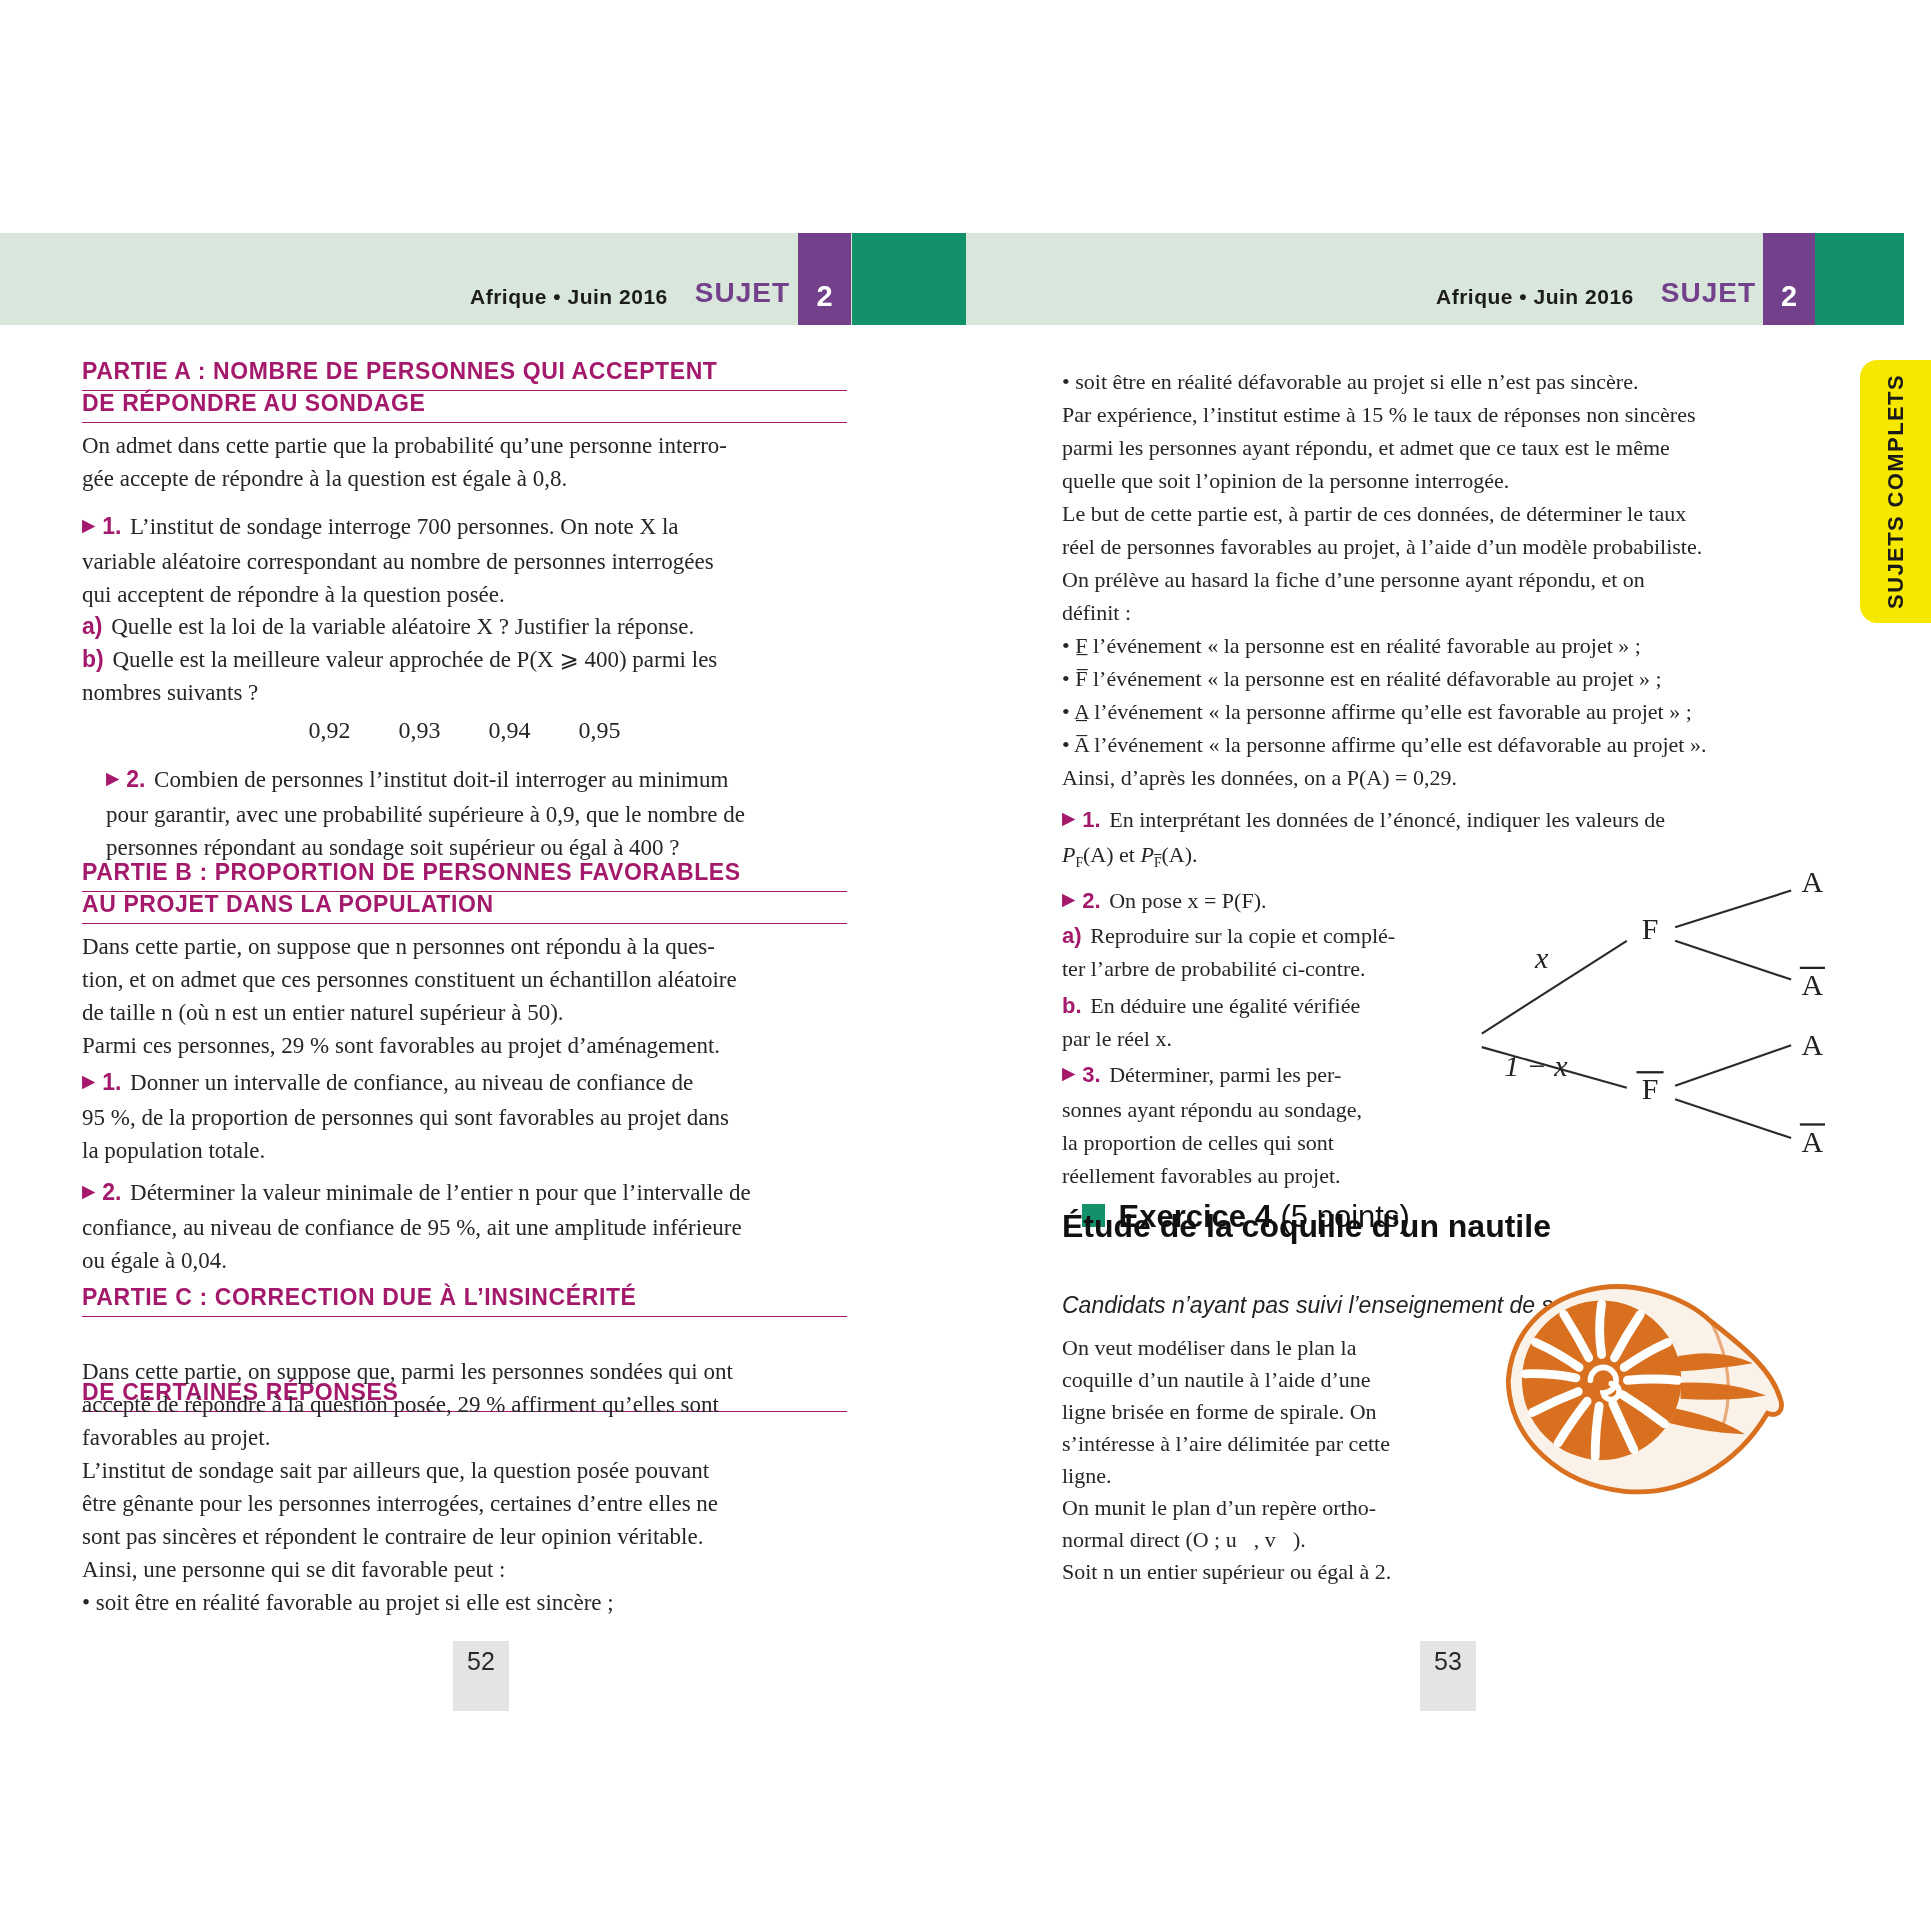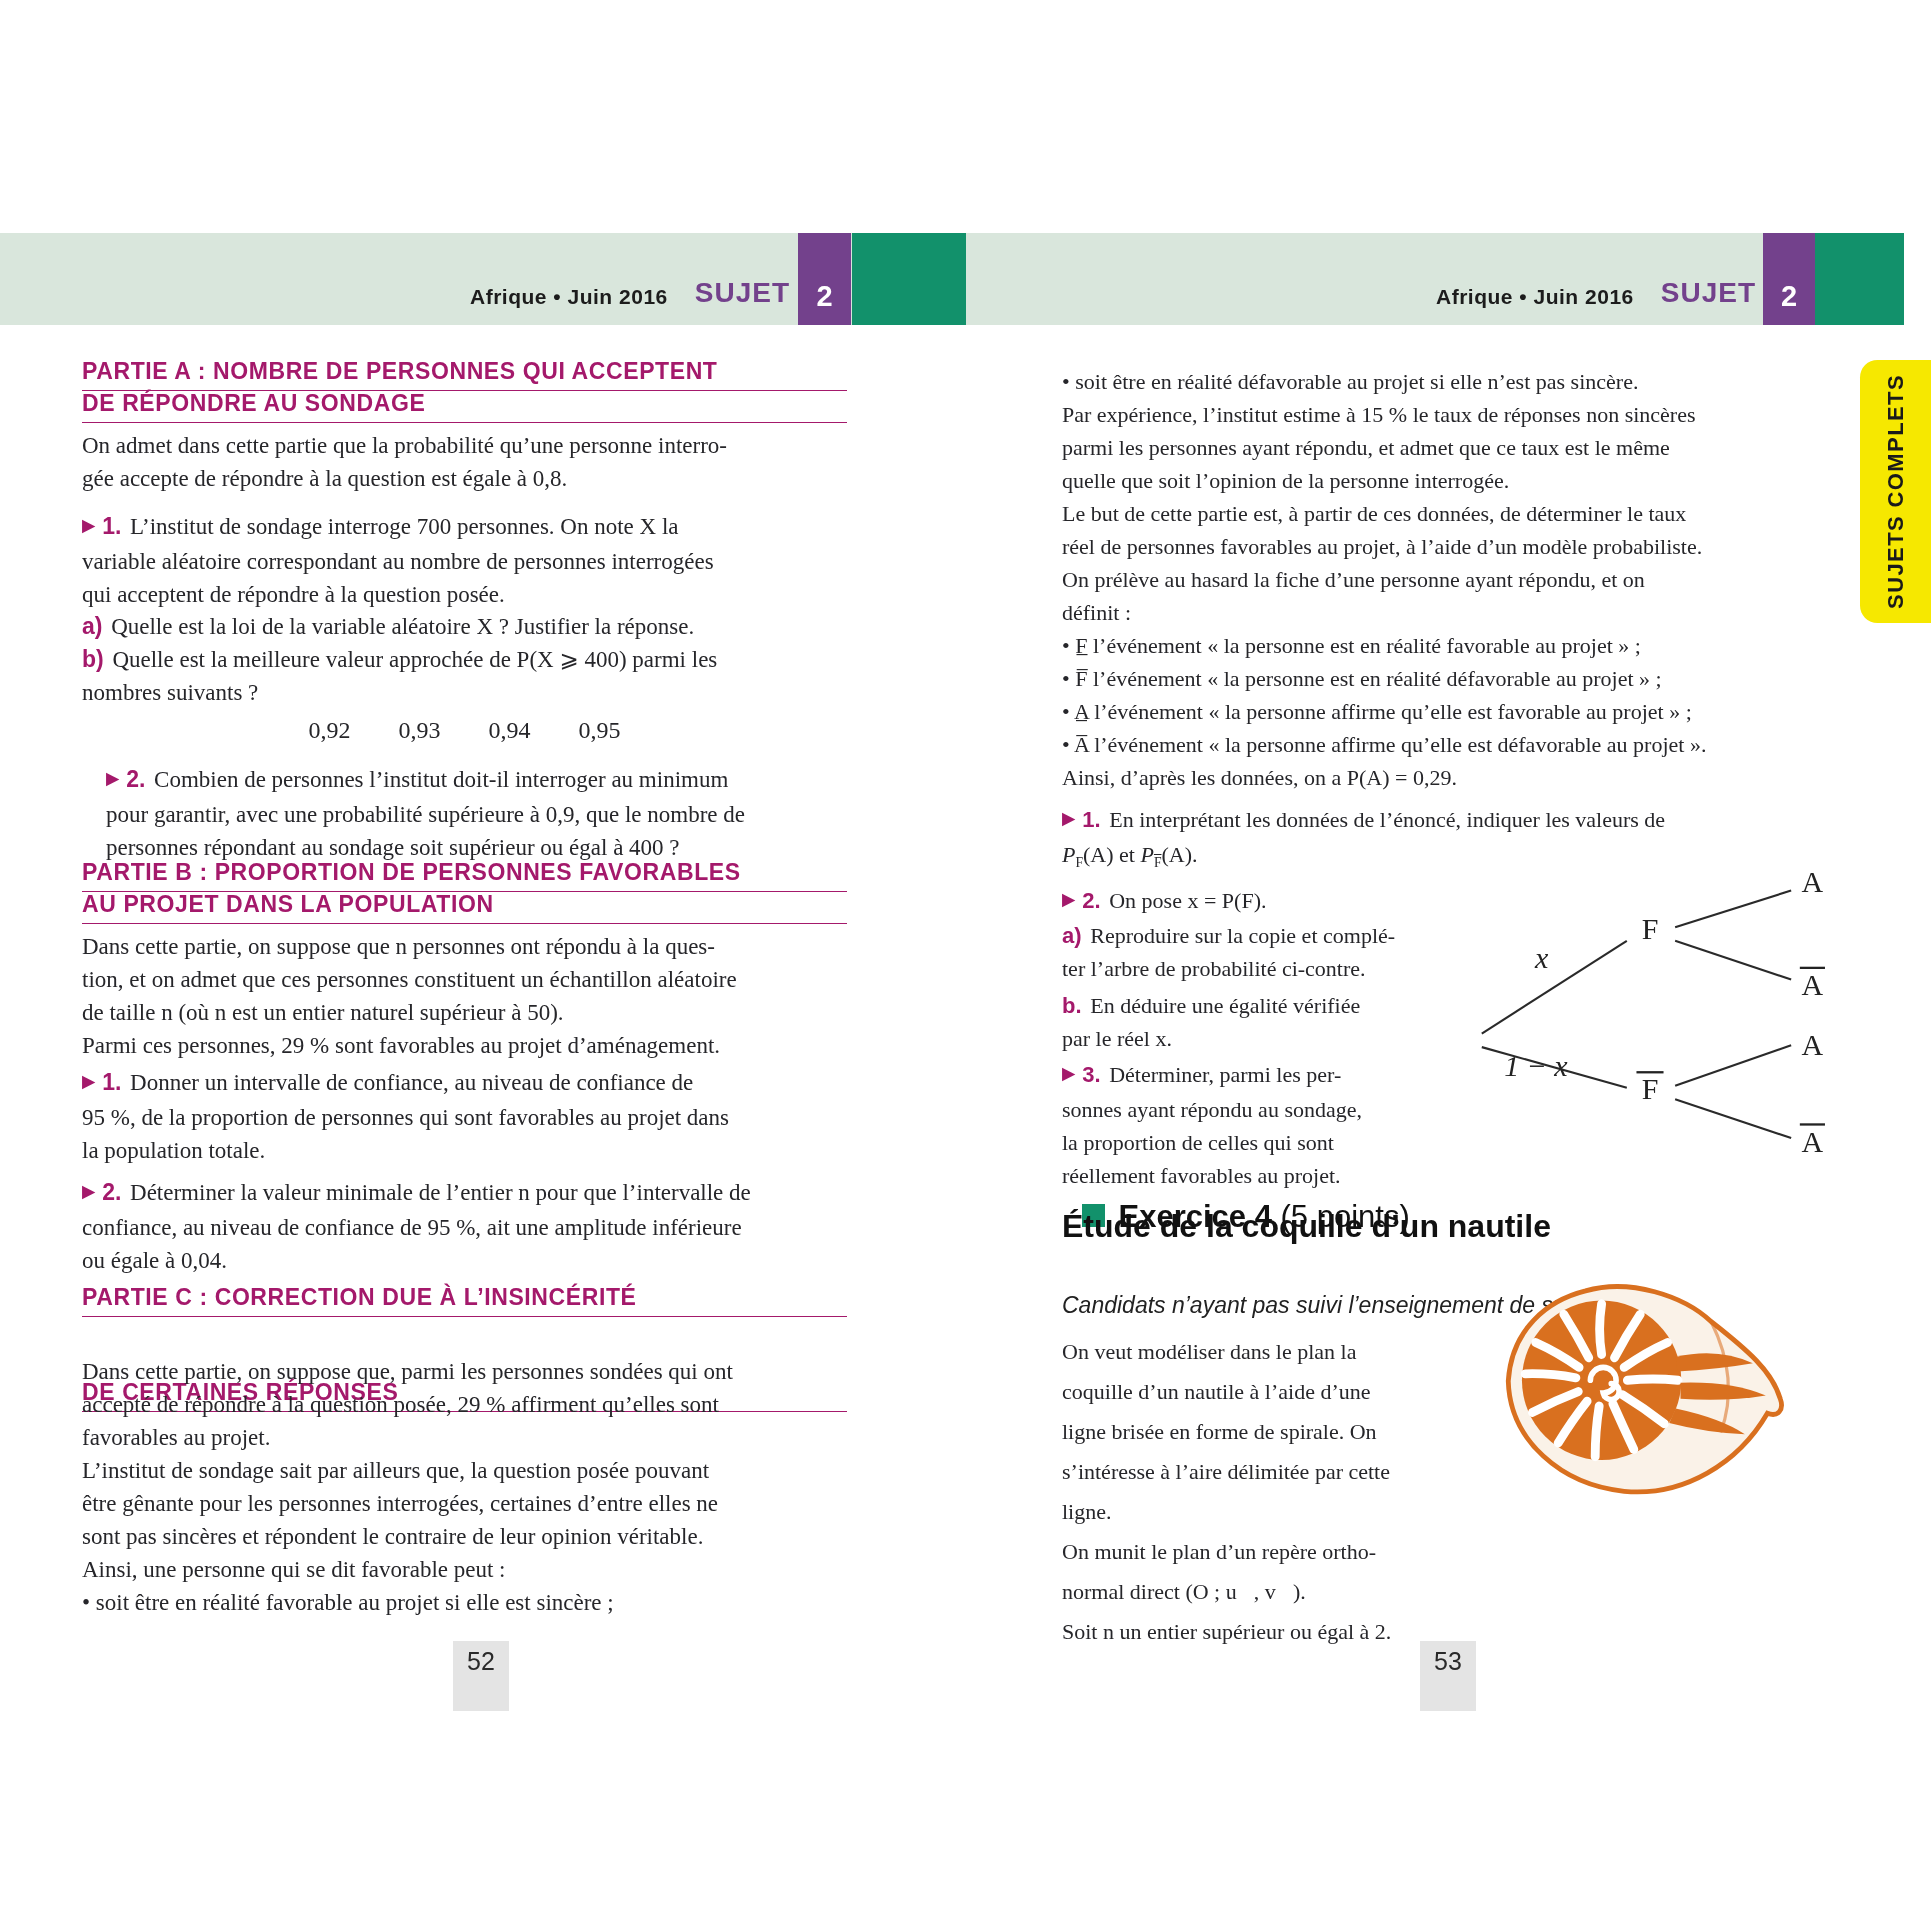--- a/index.html
+++ b/index.html
@@ -203,21 +203,21 @@
     <text x="398" y="314" text-anchor="middle">A</text>
     <line class="bar" x1="385" y1="286" x2="411" y2="286"></line>
   </svg>
 
   <div class="ex-head abs" style="left:1062px; top:1199px;">
     <span class="ex-square"></span><span class="ex-bold">Exercice 4</span>&nbsp;<span>(5 points)</span>
   </div>
   <div class="ex-title abs" style="left:1062px; top:1208px;text-align:right;">Étude de la coquille d’un nautile</div>
   <div class="ex-cond abs" style="left:1062px; top:1292px;">Candidats n’ayant pas suivi l’enseignement de spécialité</div>
 
-  <div class="body right abs" style="left:1062px; top:1332px; width:430px; line-height:40px;">On veut modéliser dans le plan la
+  <div class="body right abs" style="left:1062px; top:1332px; width:430px; line-height:32px;">On veut modéliser dans le plan la
 coquille d’un nautile à l’aide d’une
 ligne brisée en forme de spirale. On
 s’intéresse à l’aire délimitée par cette
 ligne.
 On munit le plan d’un repère ortho-
 normal direct (O ; u⃗, v⃗).
 Soit n un entier supérieur ou égal à 2.</div>
 
   <svg class="abs" style="left:1497px; top:1273px;" width="338" height="266" viewBox="0 0 420 330">
     <path d="M110,22 C165,6 232,28 266,60 C312,96 342,122 352,156 C357,170 349,179 336,174 C300,236 232,278 158,271 C80,263 16,208 14,134 C18,70 62,34 110,22 Z" fill="#faf2e8" stroke="#d9701f" stroke-width="6"></path>

